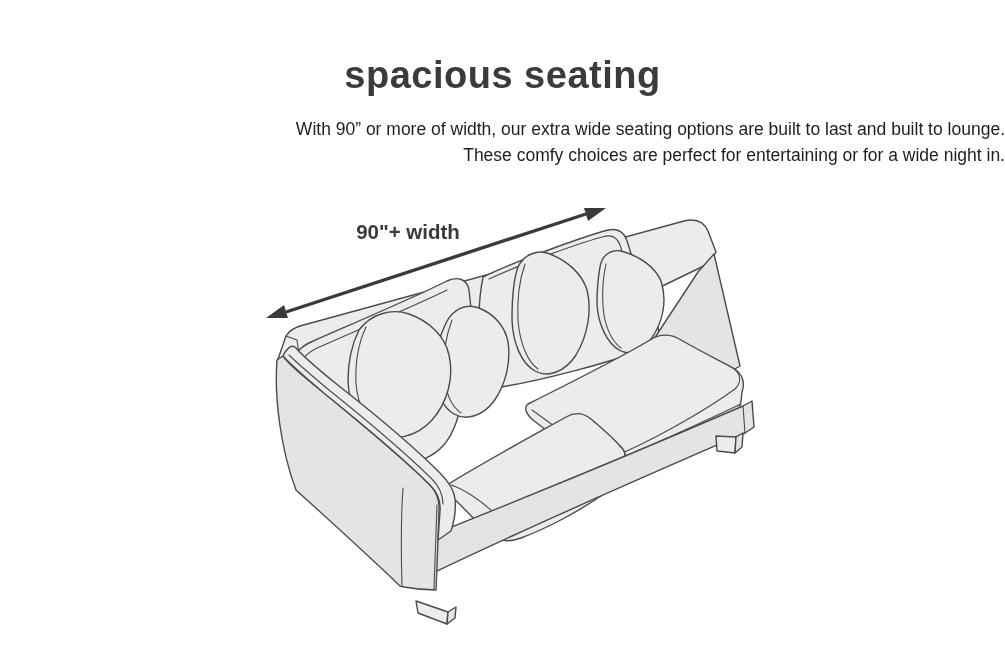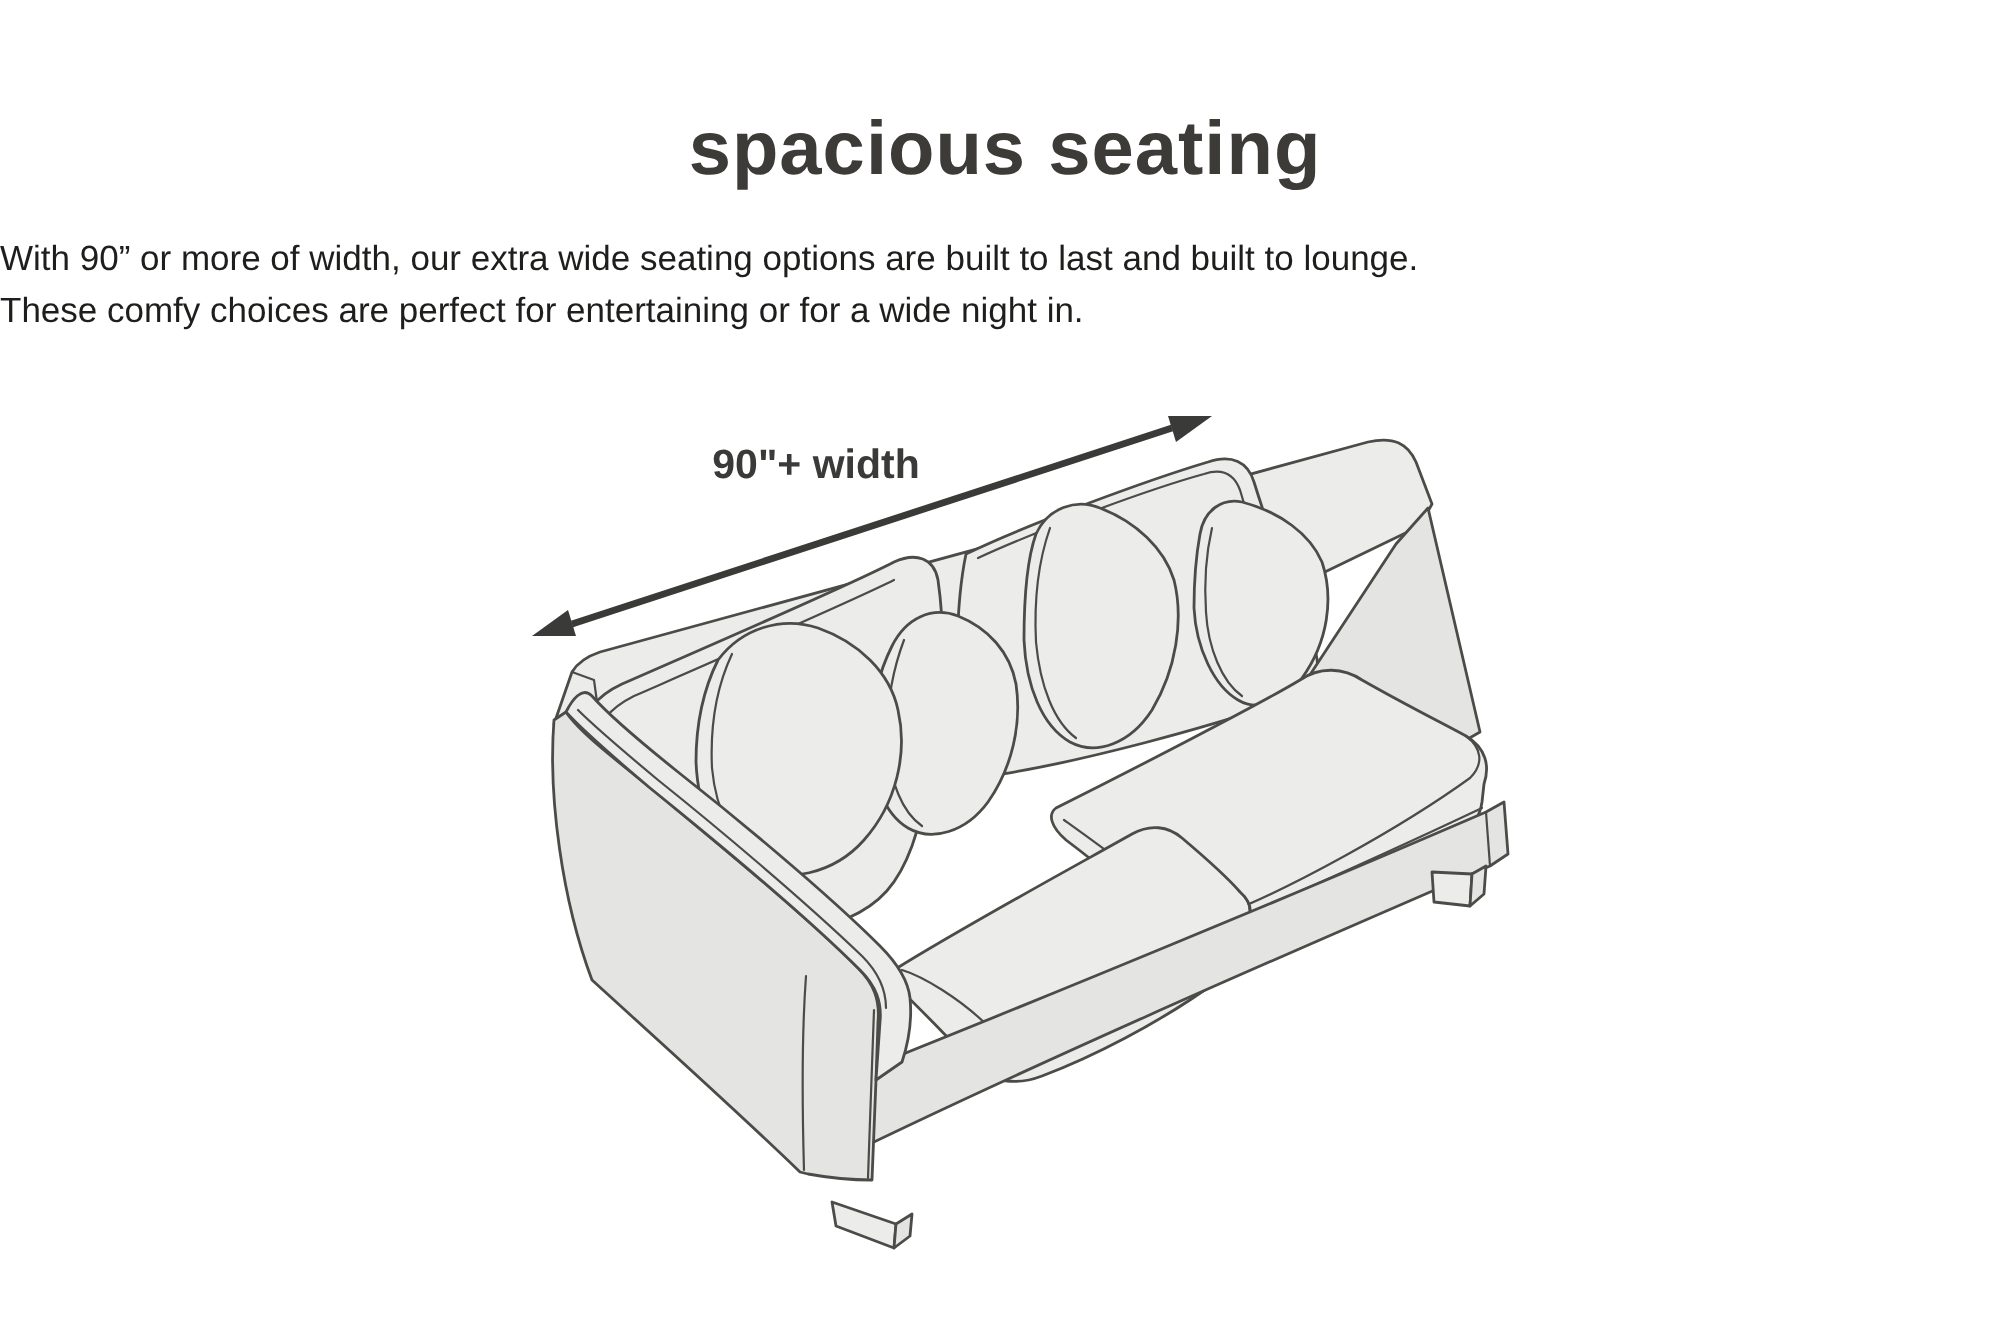--- a/index.html
+++ b/index.html
@@ -5,21 +5,21 @@
   html,body{margin:0;padding:0;}
   body{
     width:1005px;height:671px;background:#ffffff;position:relative;overflow:hidden;
     font-family:"Liberation Sans","DejaVu Sans",sans-serif;
   }
   .page-title{
     position:absolute;left:0;top:54px;width:1005px;text-align:center;
     font-size:38px;font-weight:700;letter-spacing:.5px;color:#3d3b38;
   }
   .page-desc{
-    position:absolute;left:0;top:117px;width:1005px;text-align:left;
+    position:absolute;left:0;top:117px;width:1005px;text-align:right;
     font-size:17.5px;line-height:25.5px;color:#1e1e1c;
   }
   .diagram-svg{position:absolute;left:0;top:0;}
   
   .ln{fill:#ececea;stroke:#4b4b47;stroke-width:1.4;stroke-linejoin:round;stroke-linecap:round;}
   .ln-shade{fill:#e4e4e2;stroke:#4b4b47;stroke-width:1.4;stroke-linejoin:round;stroke-linecap:round;}
   .seam{fill:none;stroke:#4b4b47;stroke-width:1.1;stroke-linejoin:round;stroke-linecap:round;}
   .dim-arrow-line{stroke:#3a3a38;stroke-width:3.4;}
   .dim-arrow-head{fill:#3a3a38;stroke:none;}
   .dim-label{font-family:"Liberation Sans","DejaVu Sans",sans-serif;font-size:20.5px;font-weight:700;fill:#3a3a38;}

